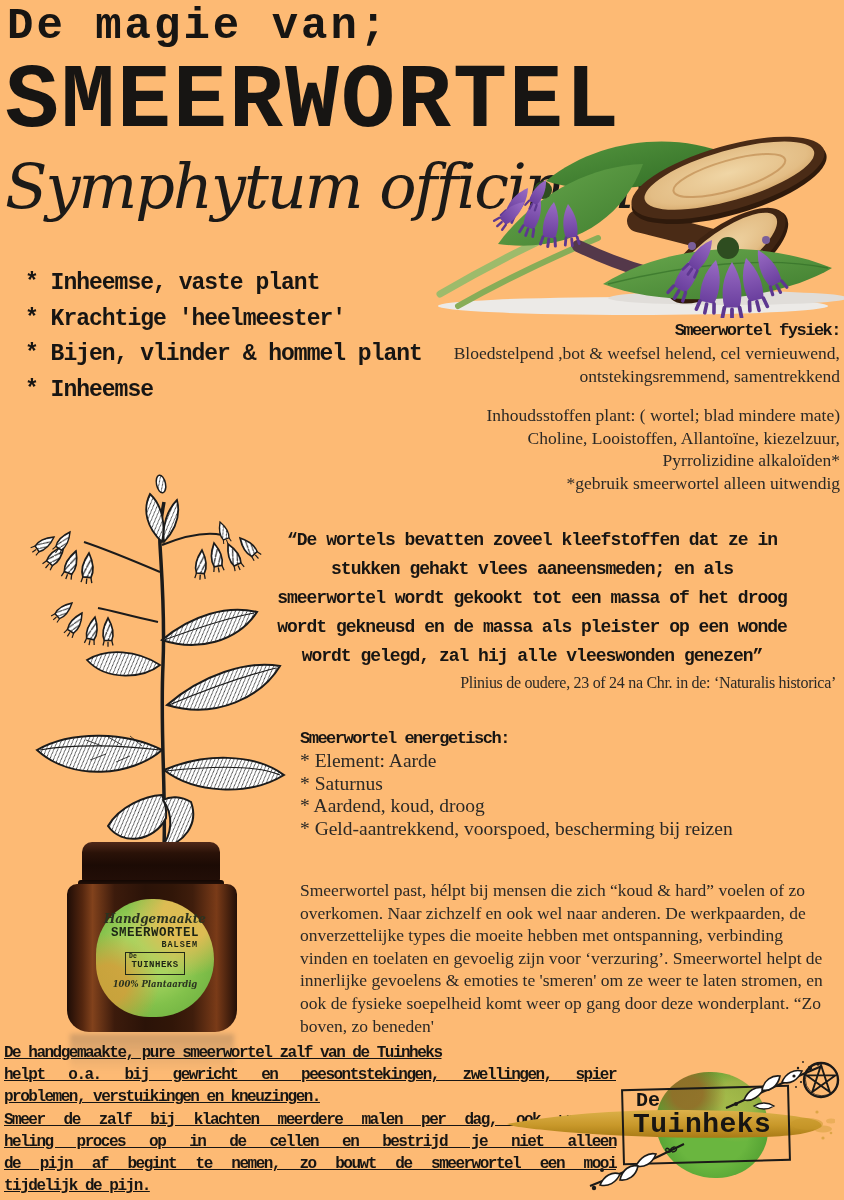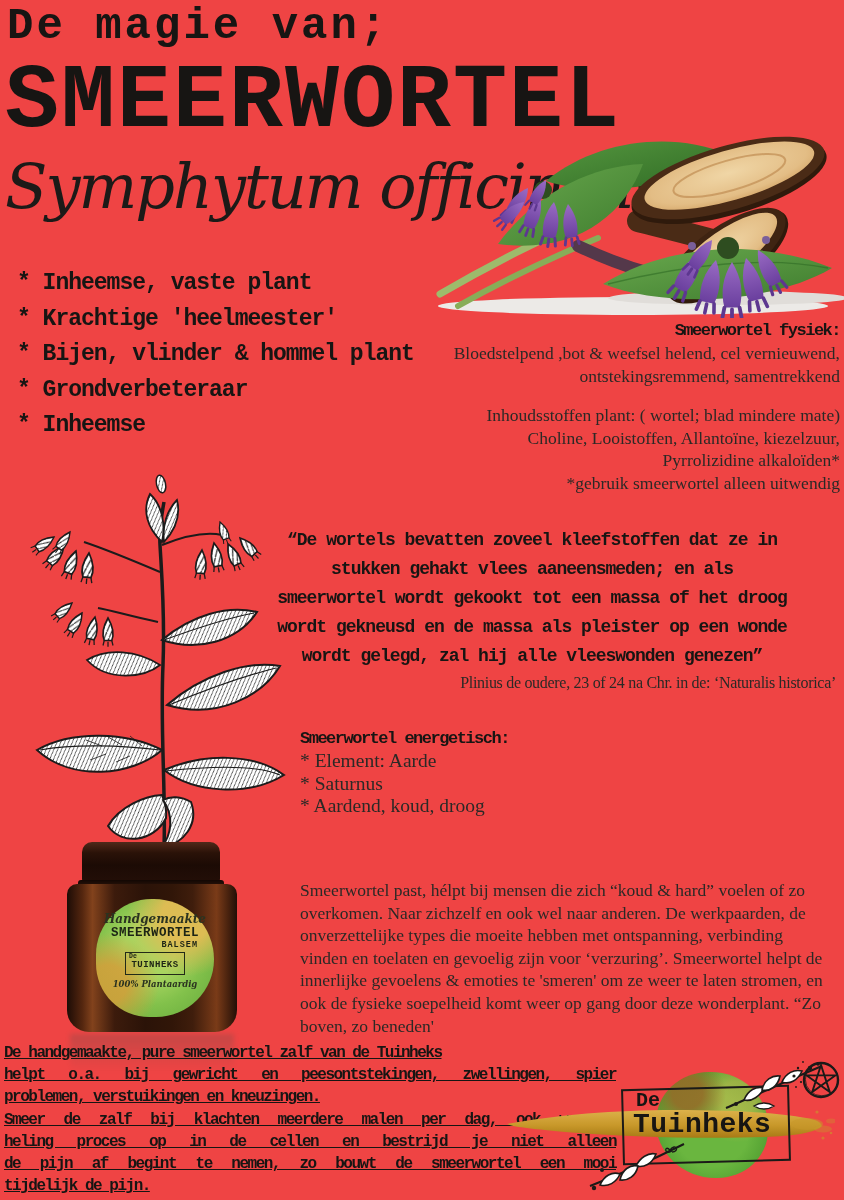--- a/index.html
+++ b/index.html
@@ -1,31 +1,31 @@
 <!DOCTYPE html>
 <html><head>
 <meta charset="utf-8">
 <style>
   html,body { margin:0; padding:0; background:#ffffff; }
   .canvas {
-    position:relative; width:844px; height:1200px; background:#ef4444;
+    position:relative; width:844px; height:1200px; background:#fdba74;
     overflow:hidden; font-family:"Liberation Serif", serif; color:#23211e;
   }
   .abs { position:absolute; }
   .tw { font-family:"Liberation Mono", monospace; font-weight:700; color:#171513; }
   .serif { font-family:"Liberation Serif", serif; color:#262420; }
 
   
   #kicker   { left:7px;  top:2px;   font-size:44px; letter-spacing:3px; line-height:48px; }
   #title    { left:5px;  top:54px;  font-size:90px; letter-spacing:2px; line-height:96px; }
   #subtitle { left:5px;  top:144px; font-size:62px; line-height:86px; font-style:italic;
               letter-spacing:-2px; color:#1c1a18; font-family:"DejaVu Serif", serif; }
 
   
-  #traits { left:17px; top:266px; font-size:23px; letter-spacing:-1px; line-height:35.5px; }
+  #traits { left:25px; top:266px; font-size:23px; letter-spacing:-1px; line-height:35.5px; }
 
   
   .rightcol { right:4px; text-align:right; width:430px; }
   #fysiek   { top:320px; }
   #inhoud   { top:404px; }
   .sec-title { font-size:17px; letter-spacing:-1.5px; line-height:22px; }
   .rline { font-size:17.5px; line-height:22.5px; color:#2b2926; }
 
   
   #quote { left:228px; top:526px; width:608px; text-align:center;
@@ -162,21 +162,20 @@
     <use href="#pbell" transform="translate(330,124) rotate(-28) scale(1.6)"></use>
     <use href="#pbell" transform="translate(284,114) rotate(35) scale(1.4)"></use>
     <circle cx="264" cy="120" r="4" fill="#7a5f9a"></circle>
     <circle cx="338" cy="114" r="4" fill="#7a5f9a"></circle>
   </svg>
 
   <div class="abs tw" id="traits">
     <div>* Inheemse, vaste plant</div>
     <div>* Krachtige 'heelmeester'</div>
     <div>* Bijen, vlinder &amp; hommel plant</div>
-    <div>* Grondverbeteraar</div>
     <div>* Inheemse</div>
   </div>
 
   <div class="abs rightcol" id="fysiek">
     <div class="tw sec-title">Smeerwortel fysiek:</div>
     <div class="rline">Bloedstelpend ,bot &amp; weefsel helend, cel vernieuwend,</div>
     <div class="rline">ontstekingsremmend, samentrekkend</div>
   </div>
 
   <div class="abs rightcol" id="inhoud">
@@ -243,20 +242,21 @@
     <div>wordt gekneusd en de massa als pleister op een wonde</div>
     <div>wordt gelegd, zal hij alle vleeswonden genezen”</div>
   </div>
   <div class="abs serif" id="quote-attrib">Plinius de oudere, 23 of 24 na Chr. in de: ‘Naturalis historica’</div>
 
   <div class="abs tw sec-title" id="energetisch-title">Smeerwortel energetisch:</div>
   <div class="abs serif" id="energetisch-items">
     <div>* Element: Aarde</div>
     <div>* Saturnus</div>
     <div>* Aardend, koud, droog</div>
+    <div>* Geld-aantrekkend, voorspoed, bescherming bij reizen</div>
   </div>
 
   <div class="abs serif" id="paragraph">Smeerwortel past, hélpt bij mensen die zich “koud &amp; hard” voelen of zo overkomen. Naar zichzelf en ook wel naar anderen. De werkpaarden, de  onverzettelijke types die moeite hebben met ontspanning, verbinding vinden en toelaten en gevoelig zijn voor ‘verzuring’. Smeerwortel helpt de innerlijke gevoelens &amp;  emoties te 'smeren' om ze weer te laten stromen, en ook de fysieke soepelheid komt weer op gang door deze wonderplant. “Zo boven, zo beneden'</div>
 
   <div class="abs" id="jar-lid"></div>
   <div class="abs" id="jar-lip"></div>
   <div class="abs" id="jar-body"></div>
   <div class="abs" id="jar-label">
     <div class="lbl-script">Handgemaakte</div>
     <div class="tw lbl-name">SMEERWORTEL</div>

